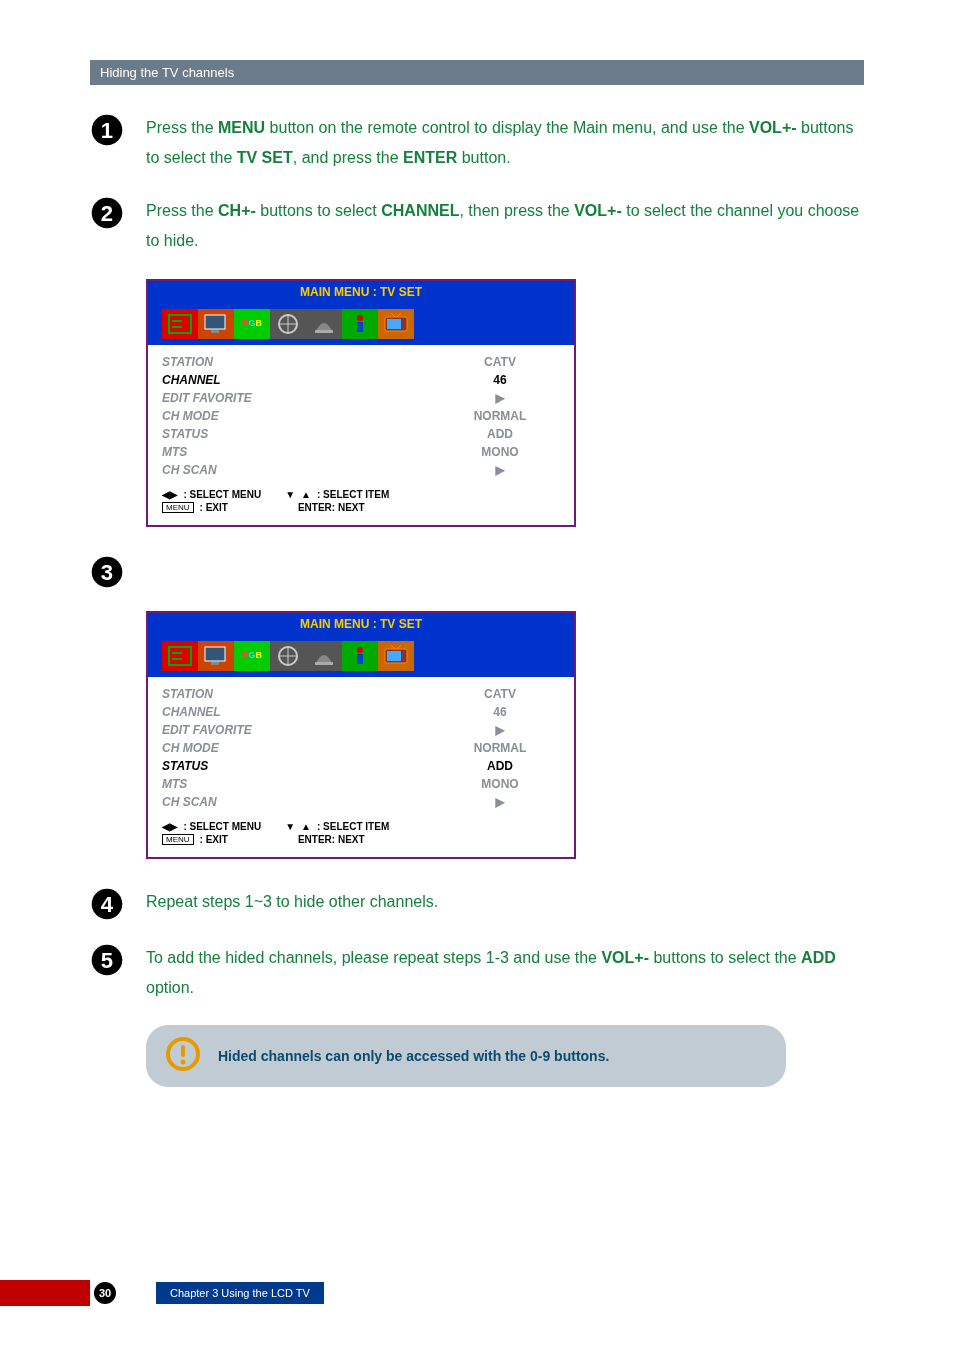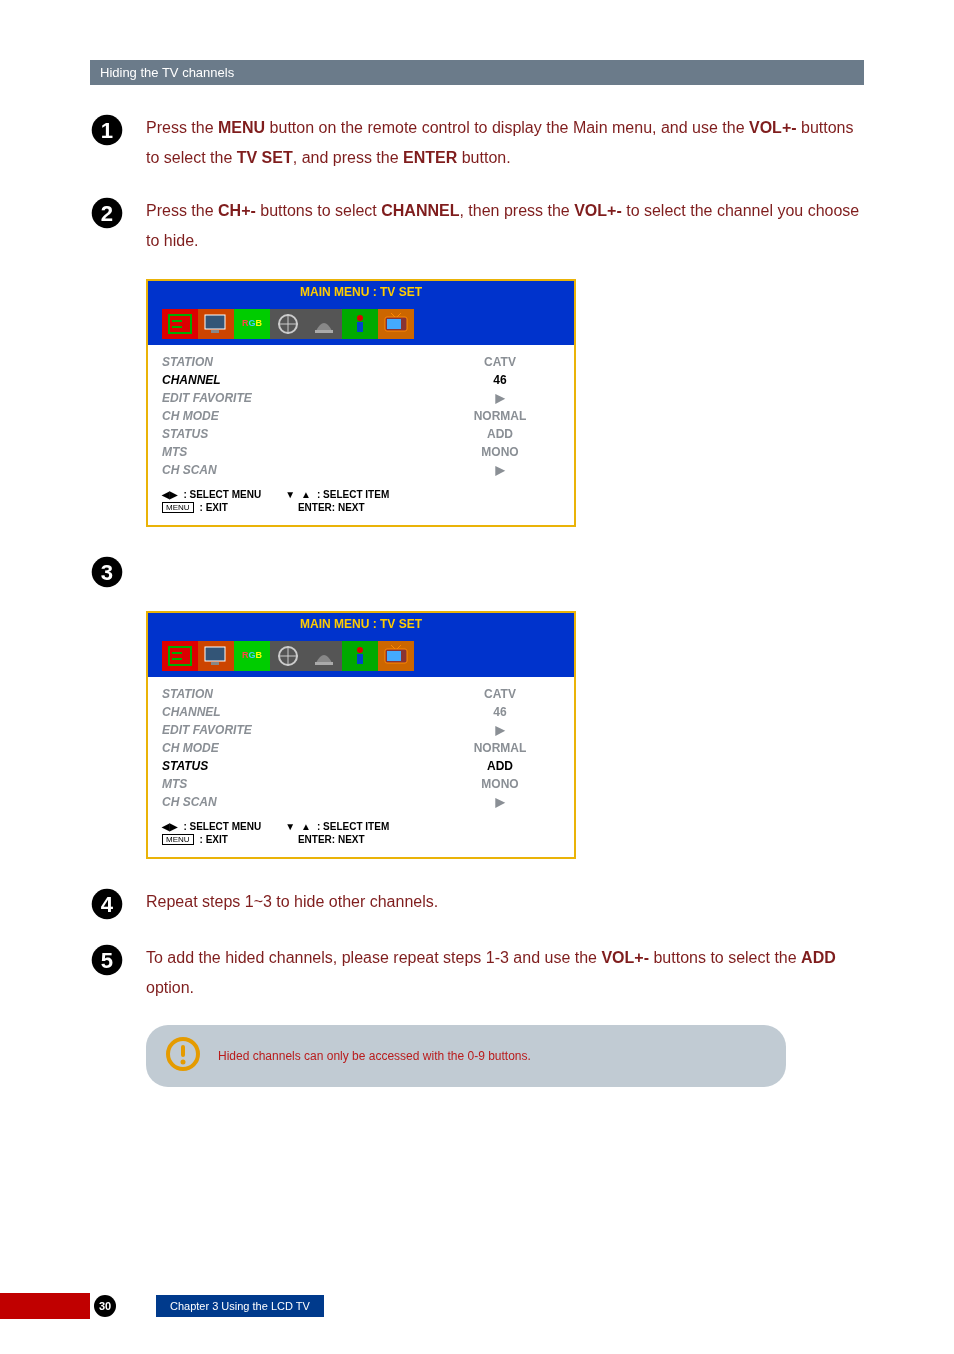--- a/index.html
+++ b/index.html
@@ -34,27 +34,27 @@
     padding-top: 0;
   }
   .step-icon svg {
     width: 34px;
     height: 34px;
   }
   .step-text {
     flex: 1;
     font-size: 16px;
     line-height: 1.9;
-    color: #7f1d1d;
+    color: #15803d;
   }
   .step-text b { font-weight: 700; }
   .osd {
     margin-left: 56px;
     width: 430px;
-    border: 2px solid #eab308;
+    border: 2px solid #701a75;
     margin-bottom: 28px;
     background: #fff;
   }
   .osd-header {
     background: #0033cc;
     color: #ffcc00;
     text-align: center;
     font-size: 12px;
     font-weight: 700;
     padding: 4px 0;
@@ -114,27 +114,27 @@
     width: 640px;
     background: #c1cbd3;
     border-radius: 22px;
     display: flex;
     align-items: center;
     padding: 12px 20px;
     gap: 18px;
     margin-top: 20px;
   }
   .info-text {
-    font-weight: 400;
-    font-size: 12px;
-    color: #b91c1c;
+    font-weight: 700;
+    font-size: 14px;
+    color: #0c4a6e;
   }
   .footer {
     position: absolute;
-    bottom: 35px;
+    bottom: 48px;
     left: 0;
     display: flex;
     align-items: center;
     margin-top: 36px;
   }
   .footer-red {
     background: #c00000;
     height: 26px;
     width: 90px;
   }

